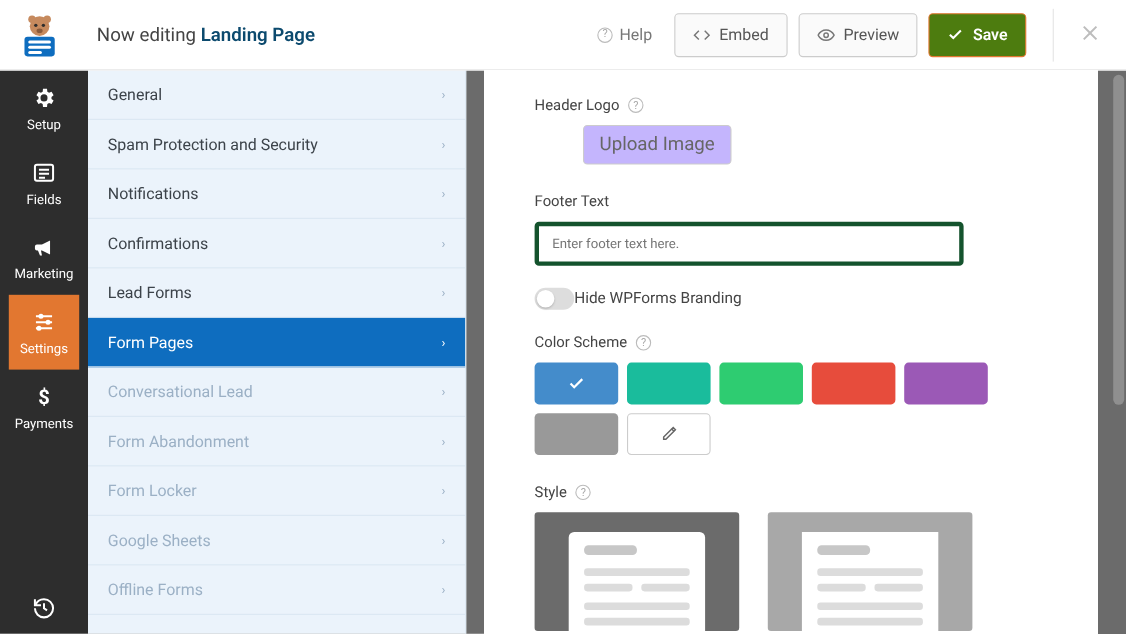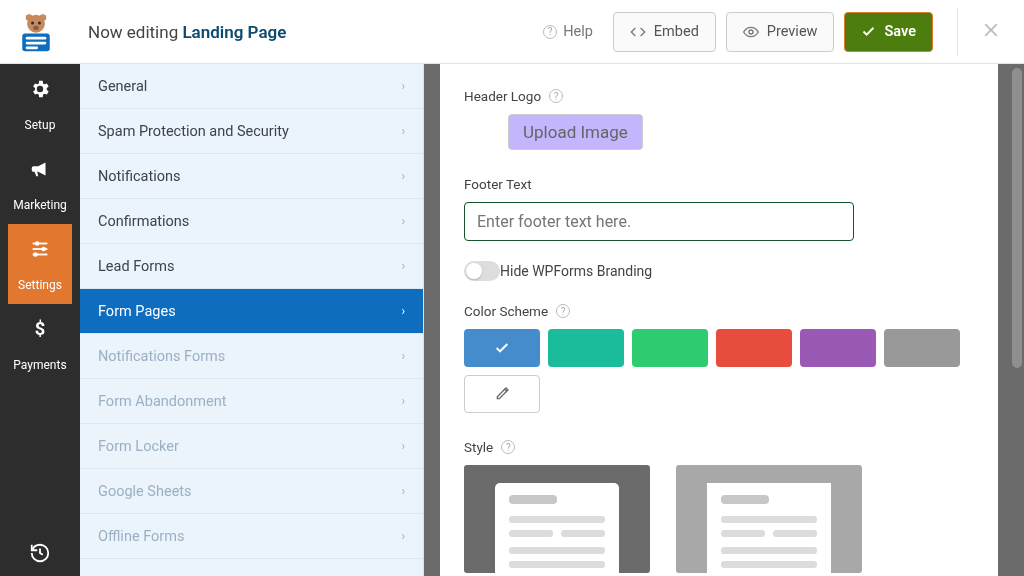--- a/index.html
+++ b/index.html
@@ -11,42 +11,42 @@
 .title-wrap .bold { font-weight: 600; color: #0c4a6e; }
 .top-right { margin-left: auto; display: flex; align-items: center; gap: 10px; }
 .help { display: flex; align-items: center; color: #777; font-size: 14.5px; gap: 6px; cursor: pointer; margin-right: 10px; }
 .btn { height: 40px; border-radius: 4px; border: 1px solid #ccc; background: #fafafa; color: #555; font-size: 14.5px; padding: 0 16px; display: flex; align-items: center; gap: 8px; cursor: pointer; }
 .btn-orange { background: #4d7c0f; border-color: #e27730; color: #fff; font-weight: 600; }
 .vsep { width: 1px; height: 48px; background: #e4e4e4; margin: 0 8px 0 14px; }
 .close-top { color: #bdbdbd; cursor: pointer; padding: 4px; }
 
 .body { display: flex; height: 512px; }
 .rail { width: 80px; background: #2d2d2d; display: flex; flex-direction: column; align-items: center; position: relative; }
-.rail-item { width: 64px; padding: 14px 0 12px; display: flex; flex-direction: column; align-items: center; gap: 18px; color: #fff; font-size: 12px; cursor: pointer; }
+.rail-item { width: 64px; padding: 14px 0 12px; display: flex; flex-direction: column; align-items: center; gap: 6px; color: #fff; font-size: 12px; cursor: pointer; }
 .rail-item.active { background: #e27730; }
 .rail-icon { width: 22px; height: 22px; }
 .rail-spacer { flex: 1; }
 
 .panel-col { width: 344px; background: #ebf3fb; position: relative; border-right: 1px solid #d9e4ef; }
 .panel-scroll { height: 100%; overflow-y: auto; }
 .panel-scroll::-webkit-scrollbar { width: 10px; }
 .panel-scroll::-webkit-scrollbar-thumb { background: #c9d6e3; border-radius: 5px; }
 .panel-scroll::-webkit-scrollbar-track { background: transparent; }
 .panel-item { height: 45px; padding: 0 18px; display: flex; align-items: center; justify-content: space-between; font-size: 14.5px; color: #3c434a; border-bottom: 1px solid #dbe7f2; cursor: pointer; }
 .panel-item .chev { color: #9bb0c5; font-size: 12px; }
 .panel-item.active { background: #0e6dbf; color: #fff; }
 .panel-item.active .chev { color: #fff; }
 .panel-item.disabled { color: #9bb0c5; }
 
 .main { flex: 1; background: #6b6b6b; padding: 0 26px 0 16px; overflow: hidden; position: relative; }
-.form-card { background: #fff; height: 100%; padding: 18px 30px 0 24px; overflow-y: auto; }
+.form-card { background: #fff; height: 100%; padding: 18px 30px 0 46px; overflow-y: auto; }
 .form-label { font-size: 13.5px; color: #444; display: flex; align-items: center; gap: 8px; margin-bottom: 10px; margin-top: 6px; }
 .help-dot { width: 14px; height: 14px; border: 1px solid #bbb; border-radius: 50%; display: inline-flex; align-items: center; justify-content: center; font-size: 10px; color: #aaa; }
 .upload-btn { border: 1px solid #ccc; background: #c4b5fd; color: #666; font-size: 17px; padding: 7px 14px; border-radius: 4px; cursor: pointer; margin-bottom: 20px; margin-left: 44px; }
-.text-input { width: 100%; max-width: 390px; border: 1px solid #14532d; border-radius: 4px; padding: 9px 12px; font-size: 16px; color: #666; margin-bottom: 20px; }
+.text-input { width: 100%; max-width: 390px; border: 4px solid #14532d; border-radius: 4px; padding: 9px 12px; font-size: 12px; color: #666; margin-bottom: 20px; }
 .toggle-row { display: flex; align-items: center; margin-bottom: 22px; }
 .toggle { width: 36px; height: 20px; background: #ddd; border-radius: 20px; position: relative; cursor: pointer; }
 .toggle::after { content: ''; position: absolute; width: 16px; height: 16px; background: #fff; border-radius: 50%; top: 2px; left: 2px; box-shadow: 0 1px 2px rgba(0,0,0,.2); }
 .toggle-label { font-size: 14px; color: #444; }
 .swatches { display: flex; flex-wrap: wrap; gap: 8px; margin-bottom: 26px; max-width: 500px; }
 .swatch { width: 76px; height: 38px; border-radius: 4px; cursor: pointer; display: flex; align-items: center; justify-content: center; color: #fff; }
 .swatch.custom { background: #fff; border: 1px solid #ccc; color: #666; }
 .styles-row { display: flex; gap: 26px; }
 .style-opt { width: 186px; }
 .style-preview { height: 108px; background: #6b6b6b; border-radius: 3px; display: flex; justify-content: center; padding-top: 18px; overflow: hidden; }
@@ -120,20 +120,29 @@
 
   <div class="rail">
     <div class="rail-item">
       <svg class="rail-icon" viewBox="0 0 24 24" fill="#fff">
           <path d="M19.4 13a7.5 7.5 0 000-2l2.1-1.6-2-3.5-2.5 1a7.4 7.4 0 00-1.7-1L15 3h-4l-.3 2.9a7.4 7.4 0 00-1.7 1l-2.5-1-2 3.5L6.6 11a7.5 7.5 0 000 2l-2.1 1.6 2 3.5 2.5-1a7.4 7.4 0 001.7 1L11 21h4l.3-2.9a7.4 7.4 0 001.7-1l2.5 1 2-3.5zM12 15.5A3.5 3.5 0 1115.5 12 3.5 3.5 0 0112 15.5z"></path>
         </svg>
       <span>Setup</span>
     </div>
     <div class="rail-item">
       <svg class="rail-icon" viewBox="0 0 24 24" fill="#fff">
+          <rect x="3" y="4" width="18" height="16" rx="2" fill="none" stroke="#fff" stroke-width="2"></rect>
+          <line x1="7" y1="9" x2="17" y2="9" stroke="#fff" stroke-width="2"></line>
+          <line x1="7" y1="13" x2="17" y2="13" stroke="#fff" stroke-width="2"></line>
+          <line x1="7" y1="17" x2="13" y2="17" stroke="#fff" stroke-width="2"></line>
+        </svg>
+      <span>Fields</span>
+    </div>
+    <div class="rail-item">
+      <svg class="rail-icon" viewBox="0 0 24 24" fill="#fff">
           <path d="M3 11v2a2 2 0 002 2h1l2 5h2l-1-5h1l8 4V5l-8 4H5a2 2 0 00-2 2z"></path>
         </svg>
       <span>Marketing</span>
     </div>
     <div class="rail-item active">
       <svg class="rail-icon" viewBox="0 0 24 24" fill="#fff">
           <line x1="4" y1="6" x2="20" y2="6" stroke="#fff" stroke-width="2"></line>
           <line x1="4" y1="12" x2="20" y2="12" stroke="#fff" stroke-width="2"></line>
           <line x1="4" y1="18" x2="20" y2="18" stroke="#fff" stroke-width="2"></line>
           <circle cx="9" cy="6" r="2.5" fill="#fff"></circle>
@@ -178,21 +187,21 @@
         </div>
         <div class="panel-item ">
           <span>Lead Forms</span>
           <span class="chev">›</span>
         </div>
         <div class="panel-item active">
           <span>Form Pages</span>
           <span class="chev">›</span>
         </div>
         <div class="panel-item disabled">
-          <span>Notifications Forms</span>
+          <span>Conversational Lead</span>
           <span class="chev">›</span>
         </div>
         <div class="panel-item disabled">
           <span>Form Abandonment</span>
           <span class="chev">›</span>
         </div>
         <div class="panel-item disabled">
           <span>Form Locker</span>
           <span class="chev">›</span>
         </div>

